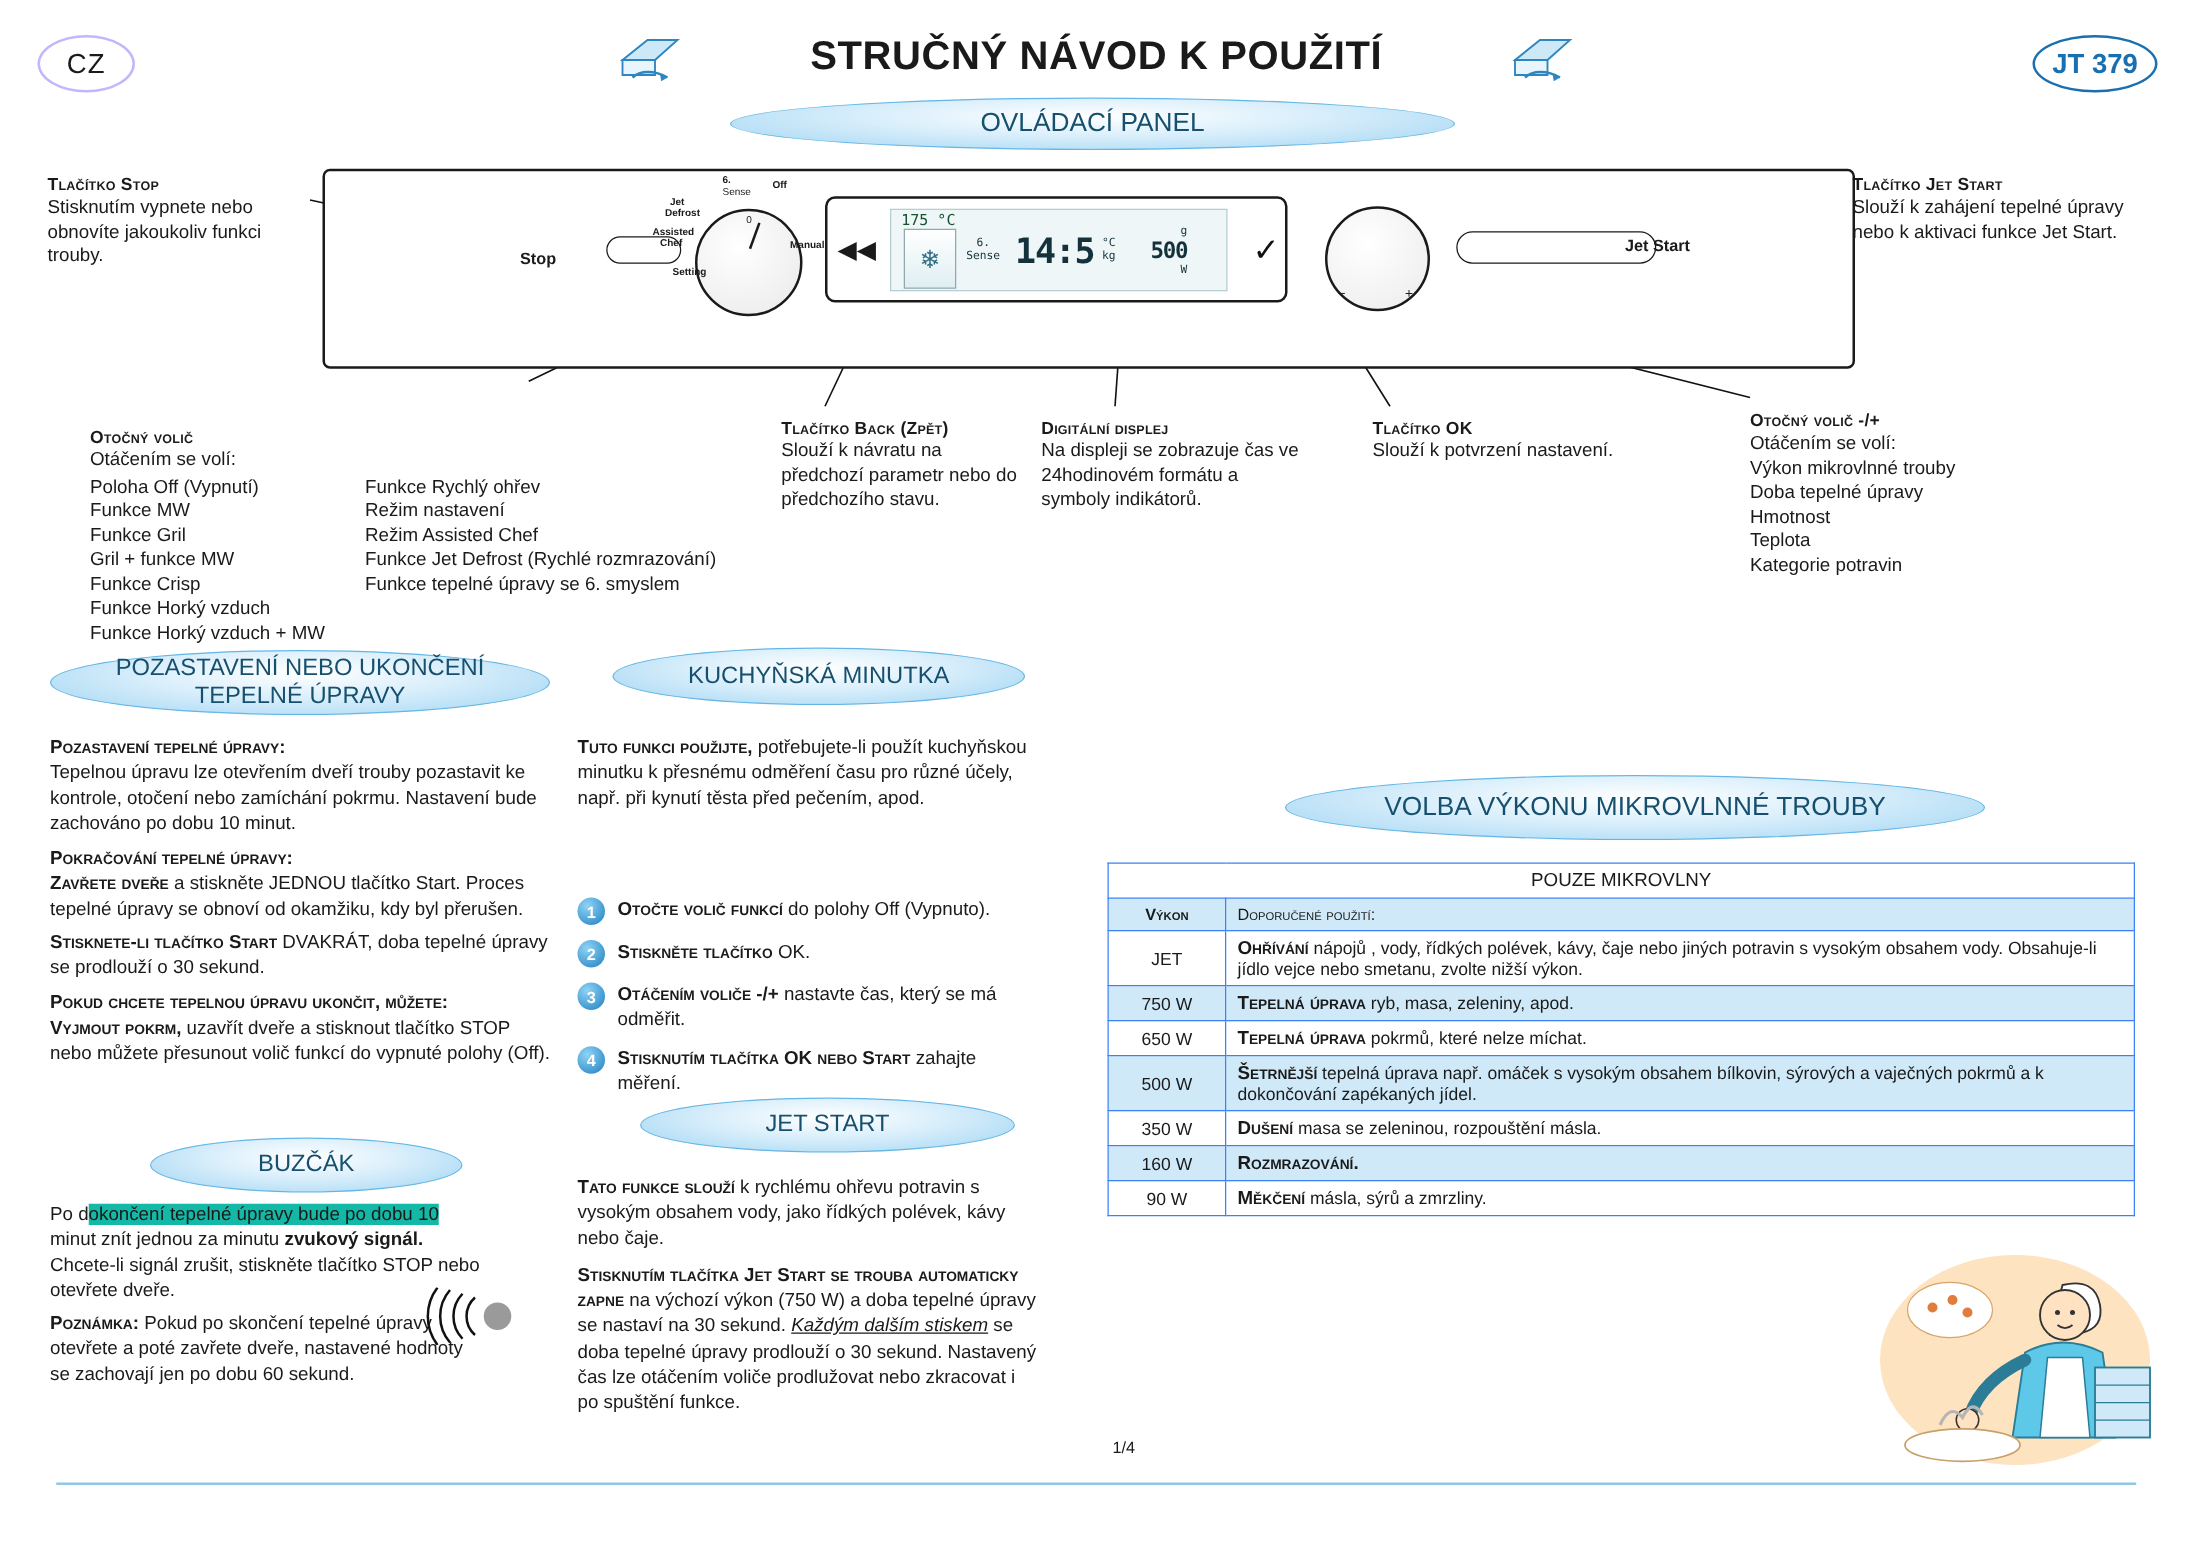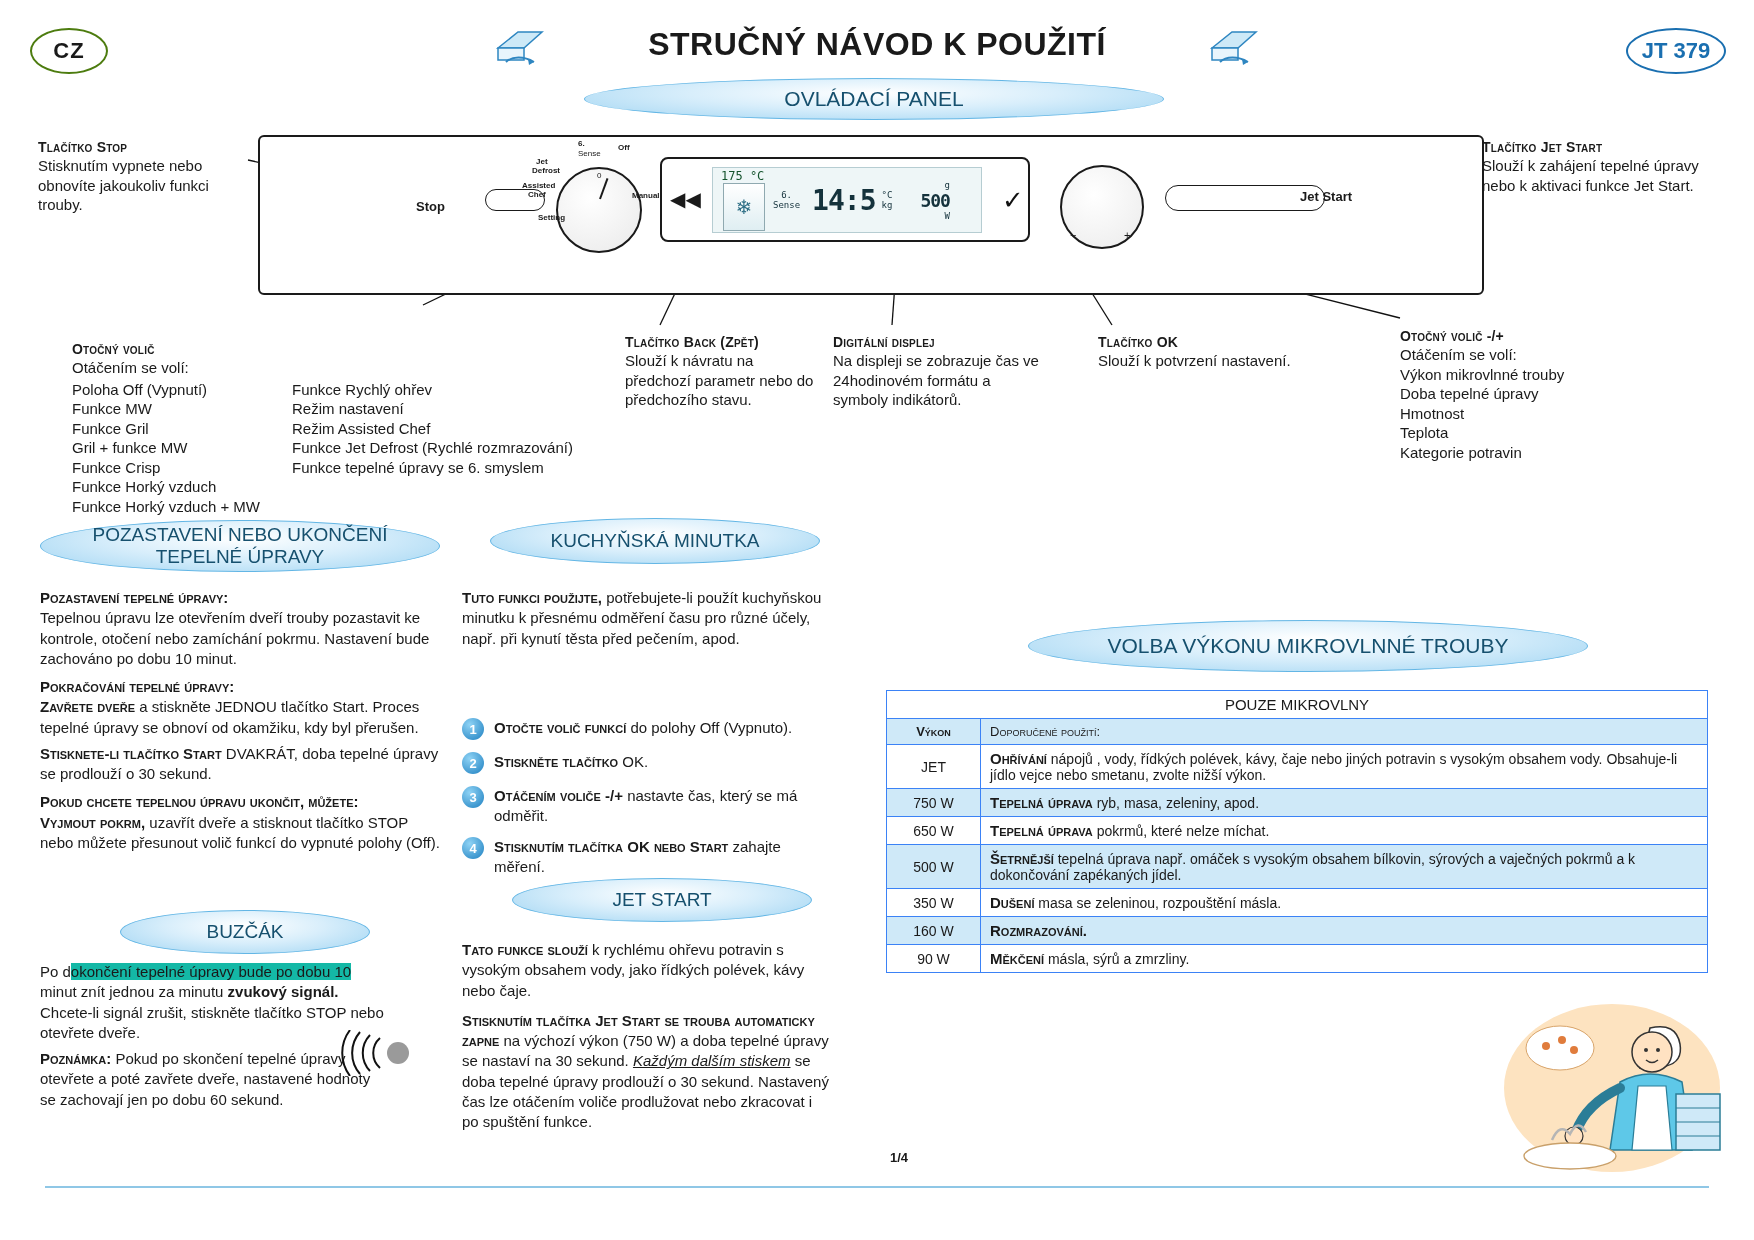--- a/index.html
+++ b/index.html
@@ -10,23 +10,23 @@
     font-family:"Liberation Sans", sans-serif;
     color:#1a1a1a;
     position:relative;
     overflow:hidden;
   }
   .page { position:relative; width:1754px; height:1240px; }
 
   
   .cz-badge {
     position:absolute; left:30px; top:28px; width:78px; height:46px;
-    border:2px solid #4d7c0f; border-radius:50%;
+    border:2px solid #c4b5fd; border-radius:50%;
     display:flex; align-items:center; justify-content:center;
-    font-weight:bold; font-size:22px; letter-spacing:1px;
+    font-weight:normal; font-size:22px; letter-spacing:1px;
   }
   .model-badge {
     position:absolute; right:28px; top:28px; width:100px; height:46px;
     border:2px solid #1a6fb0; border-radius:50%;
     display:flex; align-items:center; justify-content:center;
     font-weight:bold; font-size:22px; color:#1a6fb0;
   }
   .doc-title {
     position:absolute; left:0; right:0; top:26px; text-align:center;
     font-size:32px; font-weight:bold; letter-spacing:0.5px;
@@ -136,21 +136,21 @@
   .mw-table td, .mw-table th { border:1px solid #3b82f6; padding:5px 9px; vertical-align:middle; }
   .mw-table .title-row td {
     text-align:center; font-size:15px; font-variant:small-caps; font-weight:normal;
     background:#ffffff;
   }
   .mw-table .head-row td { background:#cfe9f8; font-variant:small-caps; font-size:13px; }
   .mw-table .head-row td:first-child { text-align:center; font-weight:bold; }
   .mw-table td.pw { text-align:center; width:94px; }
   .mw-table tr.alt td { background:#cfe9f8; }
 
-  .page-num { position:absolute; left:0; right:0; top:1150px; text-align:center; font-size:13px; font-weight:bold;padding-left:44px; }
+  .page-num { position:absolute; left:0; right:0; top:1150px; text-align:center; font-size:13px; font-weight:normal;padding-left:44px; }
   .footer-rule { position:absolute; left:45px; right:45px; top:1186px; height:2px; background:#8fc7e6; }
 
   
   .buzzer { position:absolute; left:332px; top:1030px; width:90px; height:46px; }
 
   
   .chef { position:absolute; left:1500px; top:990px; width:230px; height:190px; }
 </style>
 </head>
 <body>

